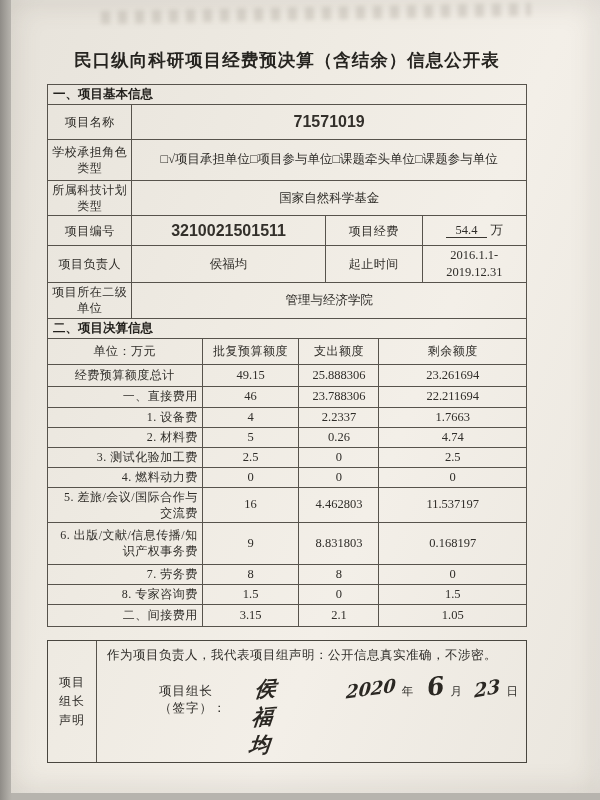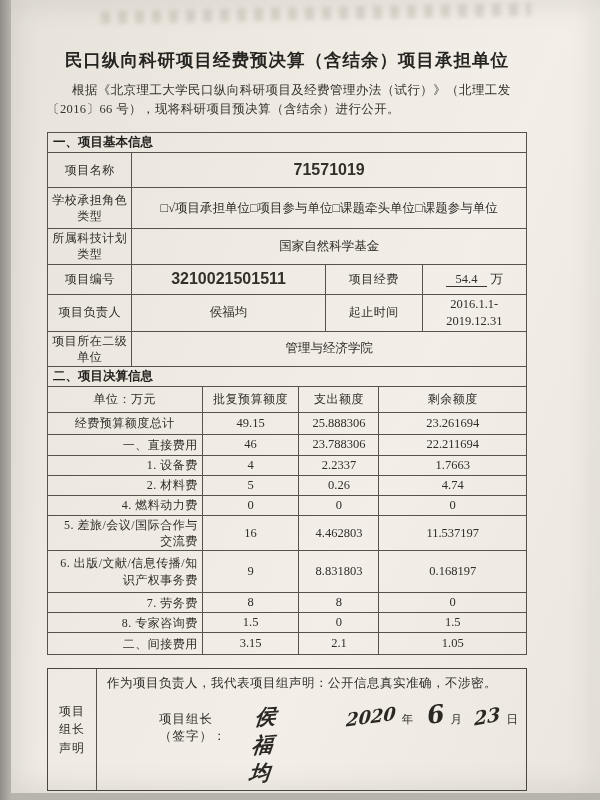--- a/index.html
+++ b/index.html
@@ -67,23 +67,22 @@
   .date-unit{font-size:11.5px;margin-left:6px;}
 </style>
 </head>
 <body>
 
 <div class="paper">
   <div class="bleed"></div>
 
   <div class="content">
 
-    <div class="title">民口纵向科研项目经费预决算（含结余）项目承担单位</div>
-
-    <p class="intro">根据《北京理工大学民口纵向科研项目及经费管理办法（试行）》（北理工发〔2016〕66 号），现将科研项目预决算（含结余）进行公开。</p>
+    <div class="title">民口纵向科研项目经费预决算（含结余）信息公开表</div>
+
 
     <table class="tbl">
       <colgroup>
           <col style="width:17.6%">
           <col style="width:40.4%">
           <col style="width:20.2%">
           <col style="width:21.8%">
         </colgroup>
       <tbody>
           <tr style="height:17px">
@@ -156,20 +155,26 @@
         <td class="lbl left">1. 设备费</td>
         <td class="val">4</td>
         <td class="val">2.2337</td>
         <td class="val">1.7663</td>
       </tr>
       <tr style="height:20px">
         <td class="lbl left">2. 材料费</td>
         <td class="val">5</td>
         <td class="val">0.26</td>
         <td class="val">4.74</td>
+      </tr>
+      <tr style="height:20px">
+        <td class="lbl left">3. 测试化验加工费</td>
+        <td class="val">2.5</td>
+        <td class="val">0</td>
+        <td class="val">2.5</td>
       </tr>
       <tr style="height:20px">
         <td class="lbl left">4. 燃料动力费</td>
         <td class="val">0</td>
         <td class="val">0</td>
         <td class="val">0</td>
       </tr>
       <tr style="height:33px">
         <td class="lbl left">5. 差旅/会议/国际合作与交流费</td>
         <td class="val">16</td>

